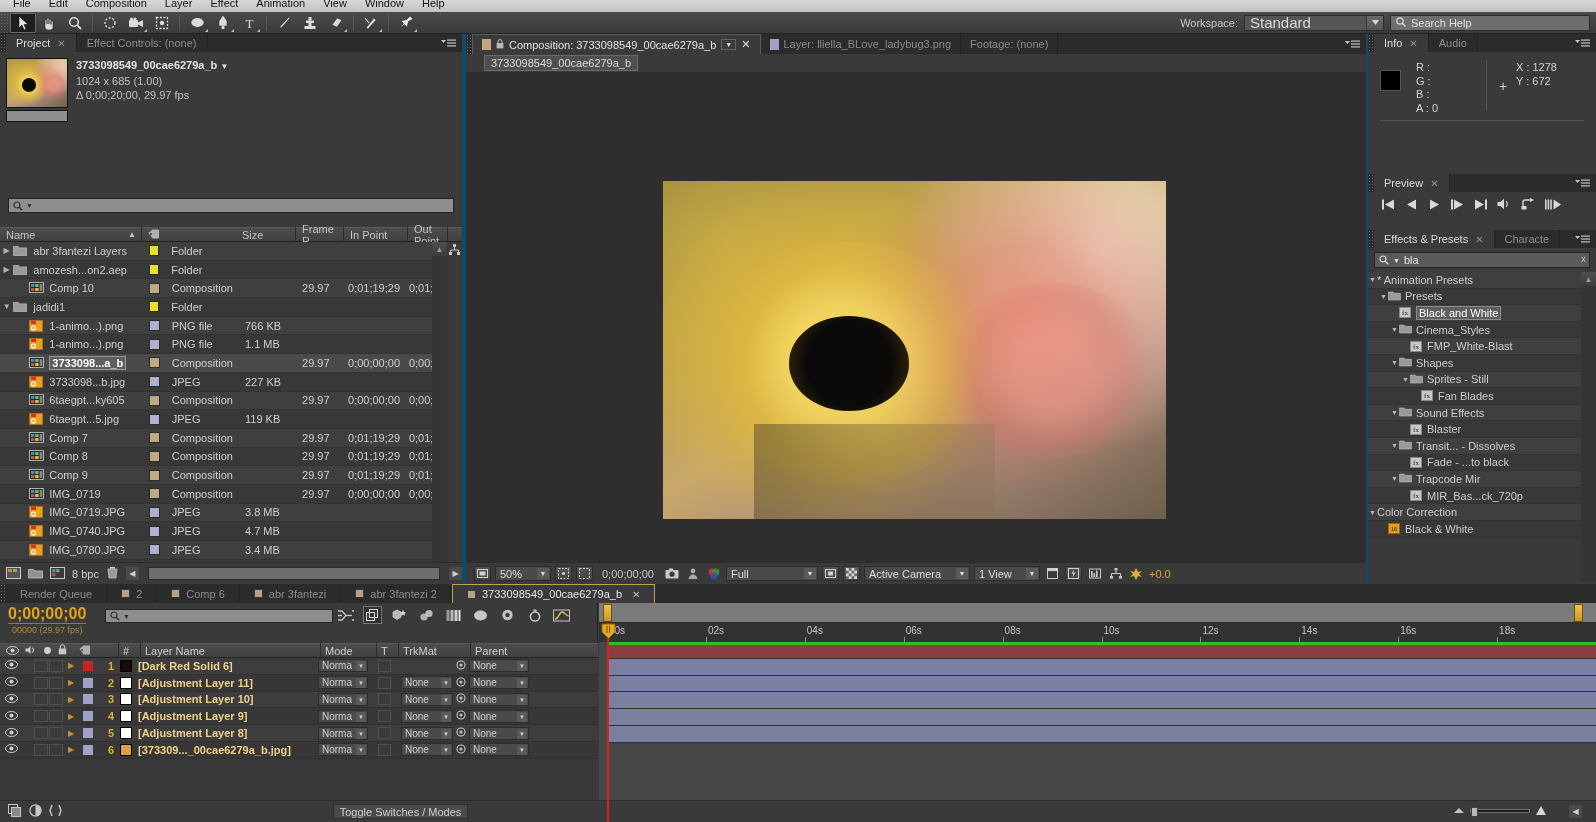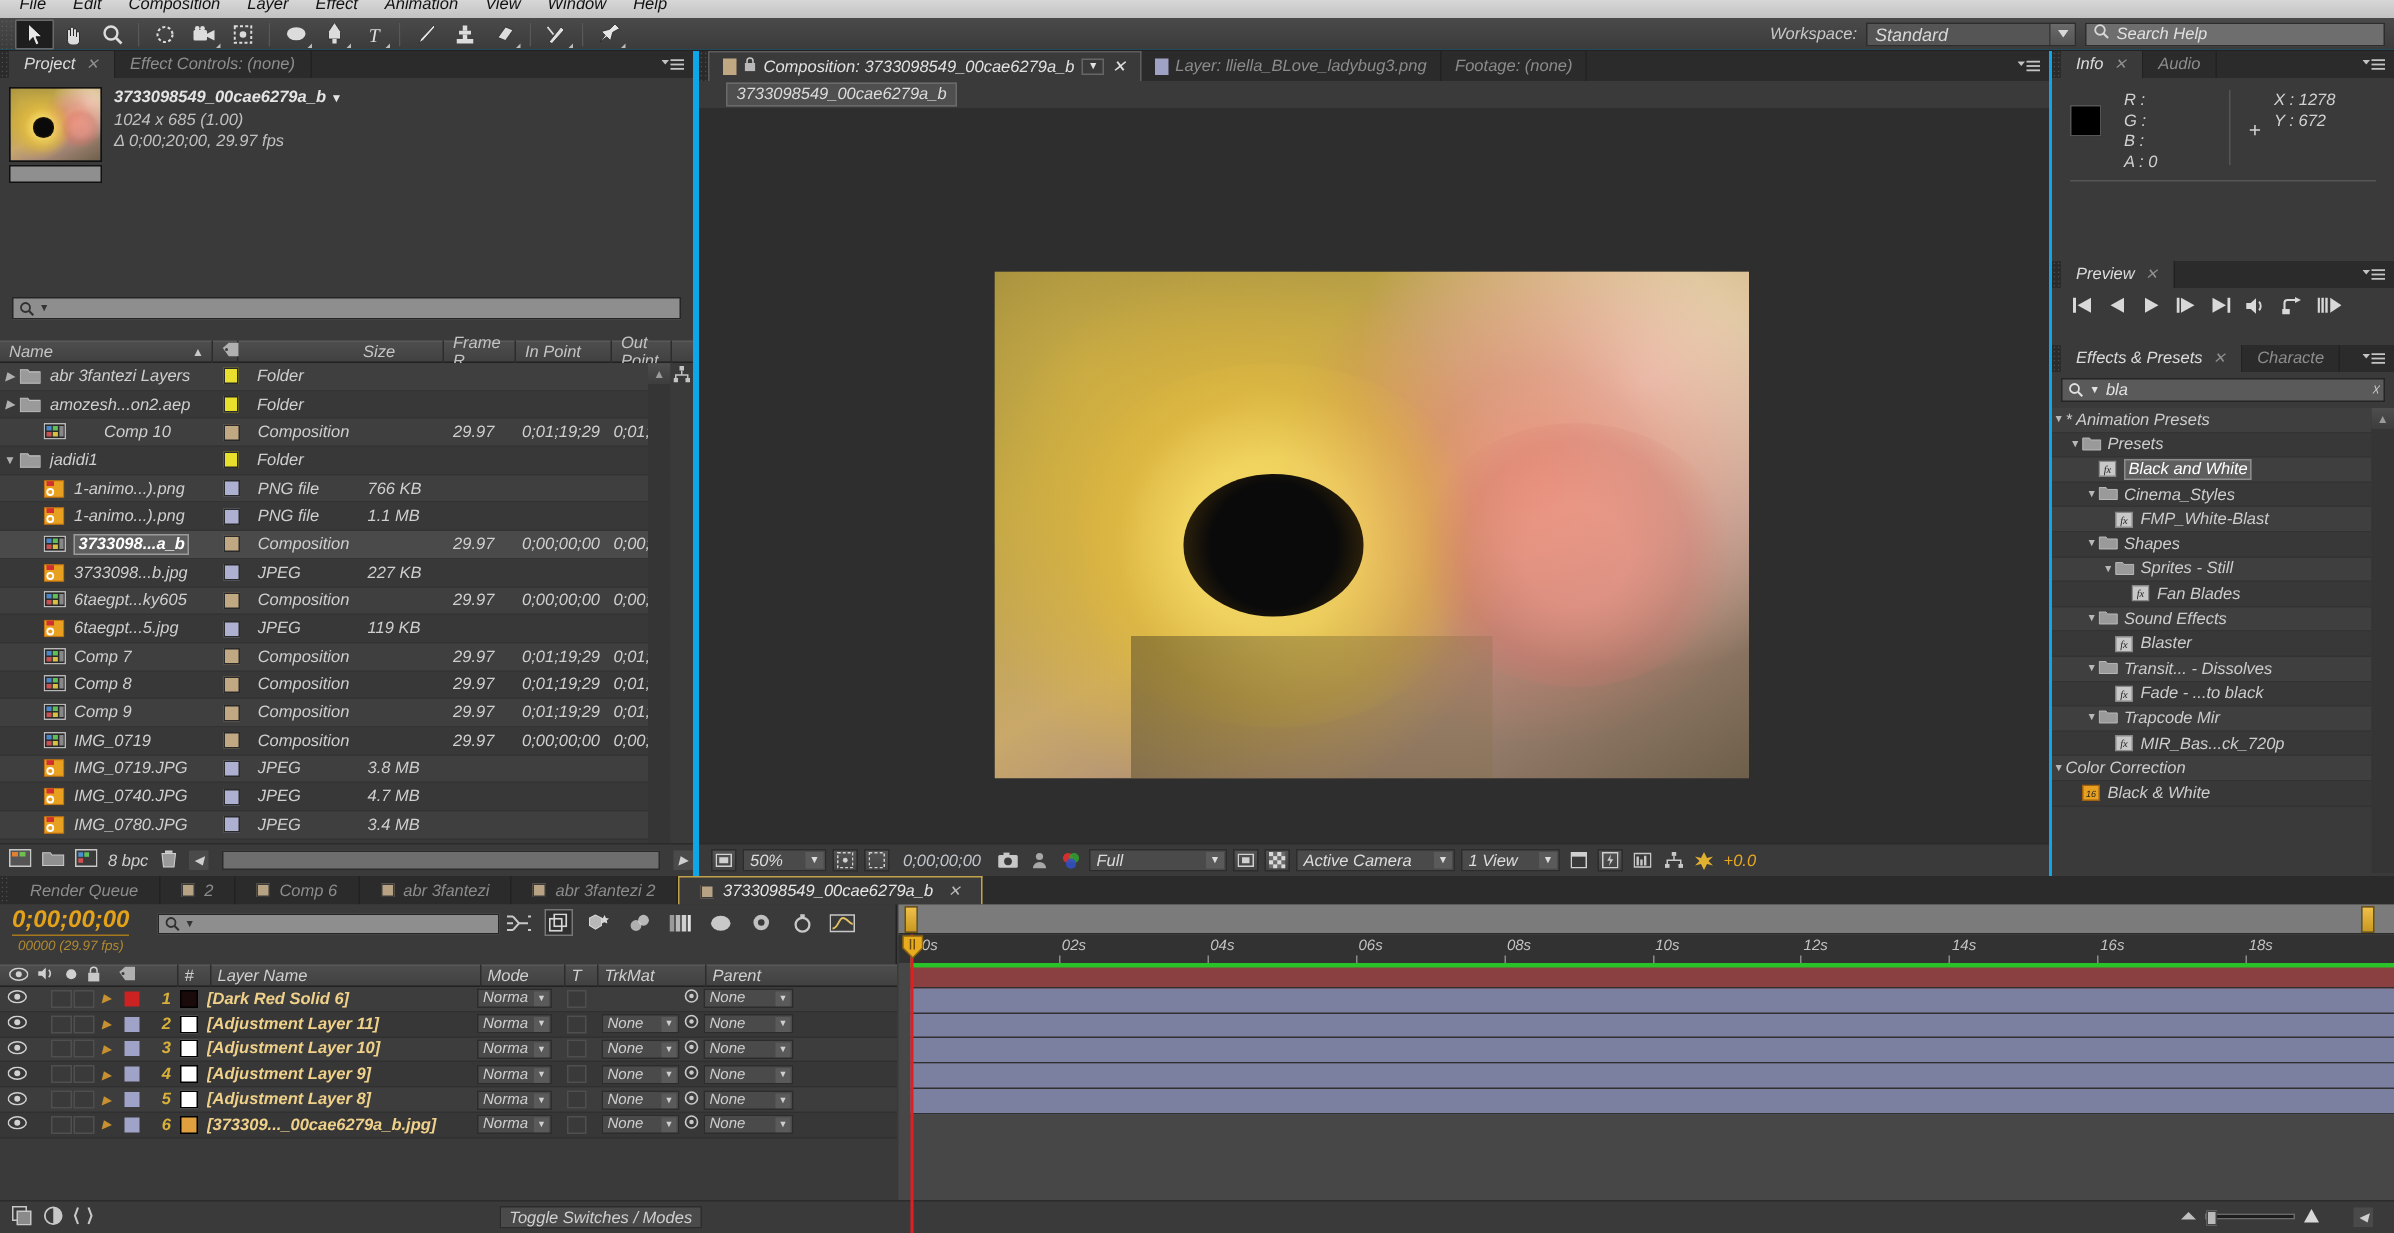--- a/index.html
+++ b/index.html
@@ -4,21 +4,21 @@
 <style>
   * { box-sizing: border-box; margin:0; padding:0; }
   html,body {
     width:1596px; height:822px; overflow:hidden;
     background:#3a3a3a;
     font-family:"Liberation Sans", sans-serif;
     font-size:11px;
     color:#c8c8c8;
     -webkit-font-smoothing:none;
   }
-  .app { position:relative; width:1596px; height:822px; background:#0ea5e9;font-style:italic; }
+  .app { position:relative; width:1596px; height:822px; background:#0c4a6e; }
 
   
   .menubar {
     position:absolute; left:0; top:0; width:1596px; height:12px;
     background:linear-gradient(#d7d7d7,#c2c2c2);
     overflow:hidden;
   }
   .menubar ul { list-style:none; display:flex; align-items:flex-end; height:12px; padding-left:4px; }
   .menubar li { color:#111; font-size:11px; padding:0 9px; line-height:12px; white-space:nowrap; position:relative; top:-3px;}
 
@@ -40,21 +40,21 @@
   .tsep { width:1px; height:16px; background:#262626; border-right:1px solid #585858; margin:0 4px;}
   .tool svg { display:block; }
   .tool .corner { position:absolute; right:2px; bottom:1px; width:0;height:0;
      border-left:3px solid transparent; border-bottom:3px solid #bdbdbd;}
   .wsarea {
     margin-left:auto; display:flex; align-items:center; gap:6px; padding-right:6px;
   }
   .ws-label { color:#c8c8c8; font-size:11px; }
   .ws-select {
     width:140px; height:16px; background:#555; border:1px solid #2d2d2d;
-    color:#d8d8d8; font-size:12px; display:flex; align-items:center; padding-left:5px;
+    color:#d8d8d8; font-size:15px; display:flex; align-items:center; padding-left:5px;
     position:relative;
   }
   .ws-select .arrowbox {
     position:absolute; right:0; top:0; width:17px; height:14px;
     background:linear-gradient(#6a6a6a,#545454); border-left:1px solid #3a3a3a;
     display:flex;align-items:center;justify-content:center;
   }
   .searchhelp {
     width:200px; height:16px; background:#6e6e6e; border:1px solid #2d2d2d;
     display:flex; align-items:center; gap:5px; padding-left:5px; color:#e0e0e0; font-size:11px;
@@ -488,21 +488,21 @@
           </div>
           <div class="swatch" style="background: rgb(232, 224, 44);"></div>
           <div class="ctype">Folder</div>
           <div class="csize"></div>
           <div class="cframe"></div>
           <div class="cin"></div>
           <div class="cout"></div>
         </div>
         <div class="prow">
           <div class="twist" style="margin-left: 16px;"></div>
-          <div class="namecell" style="width: 126px; gap: 20px;">
+          <div class="namecell" style="width: 126px;">
             <span class="ficon"><svg width="15" height="11" viewBox="0 0 15 11">
                 <rect x="0.5" y="0.5" width="14" height="10" fill="#2a2a2a" stroke="#d0d0d0" stroke-width=".8"></rect>
                 <rect x="2" y="2" width="3.4" height="3" fill="#4a86c8"></rect>
                 <rect x="6.2" y="2" width="3.4" height="3" fill="#5cbf5c"></rect>
                 <rect x="2" y="6" width="3.4" height="3" fill="#c85050"></rect>
                 <rect x="6.2" y="6" width="3.4" height="3" fill="#d8c040"></rect>
                 <rect x="10.6" y="2" width="2.8" height="7" fill="#888"></rect>
               </svg></span>
             <span class="lbl">Comp 10</span>
           </div>

